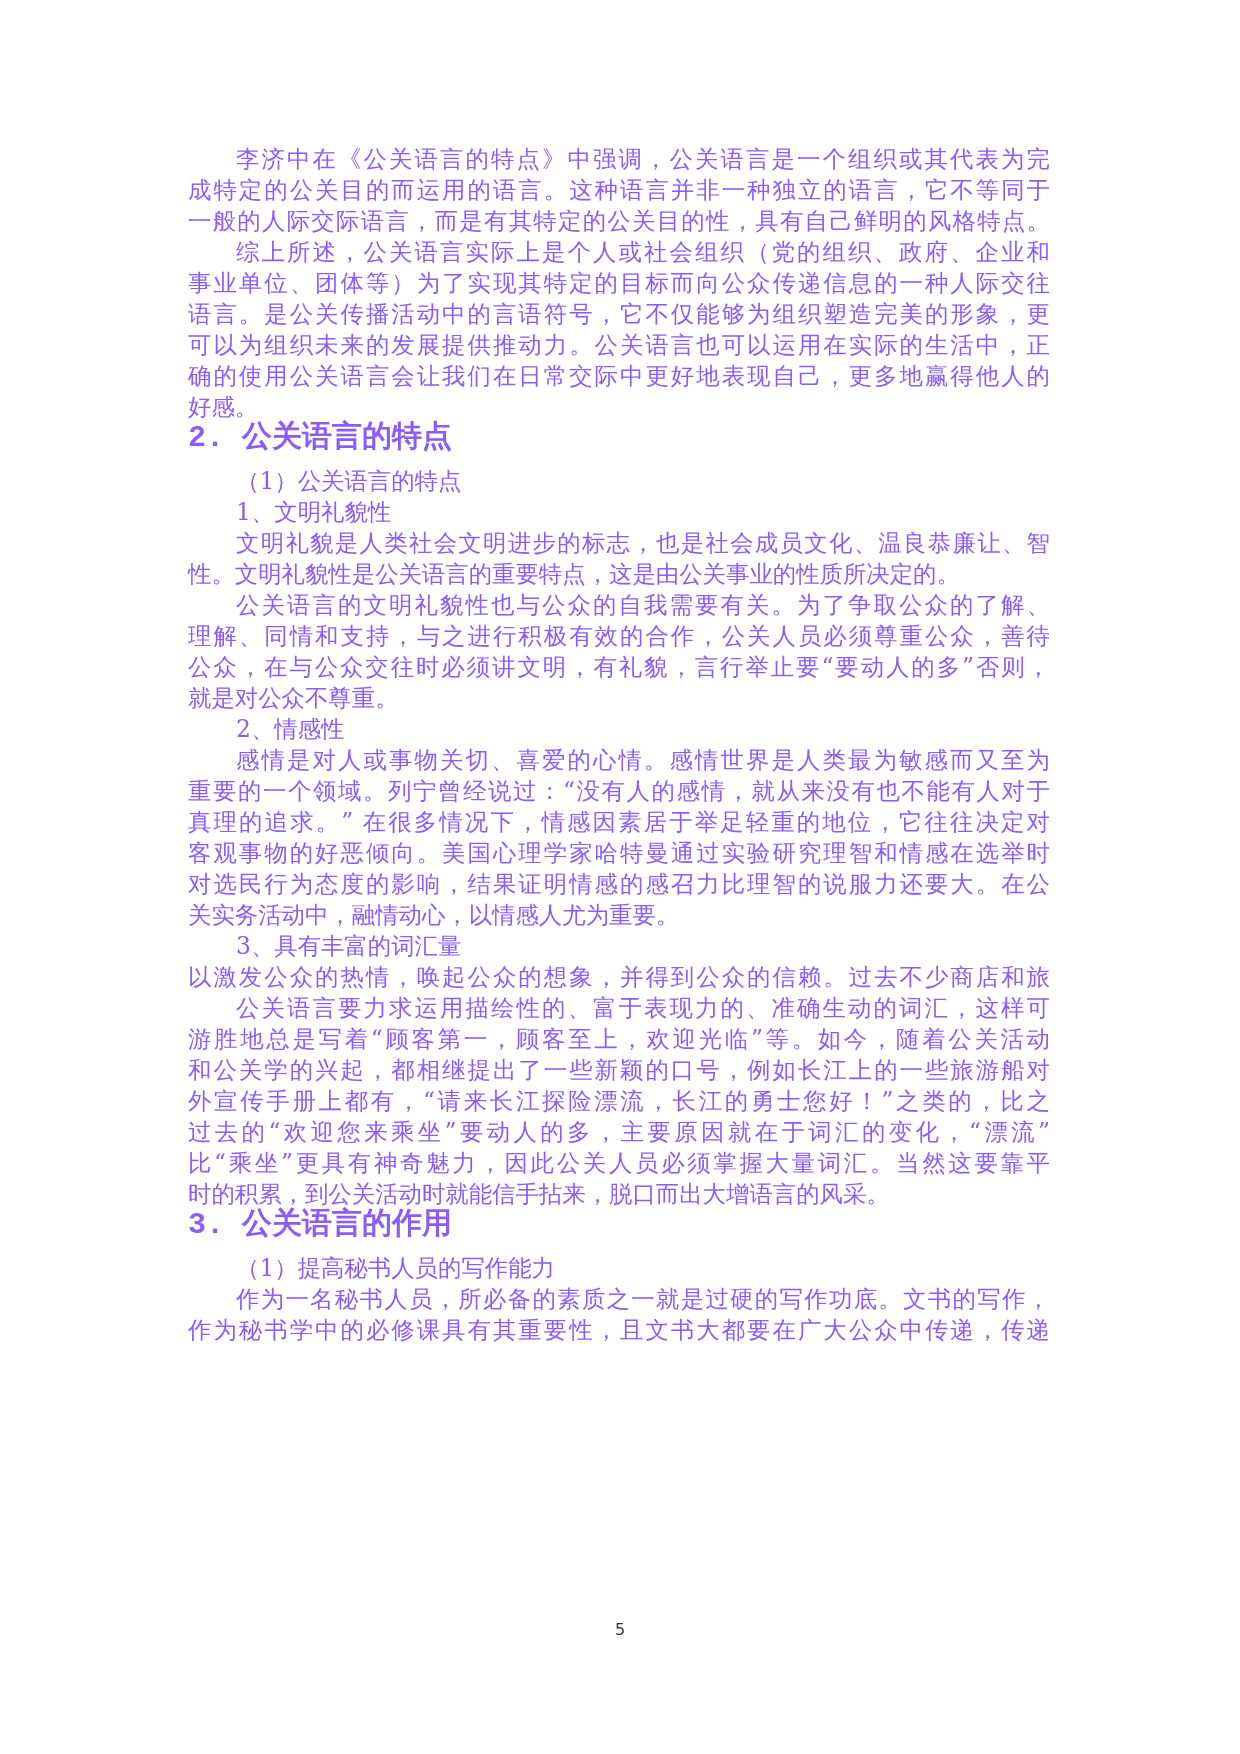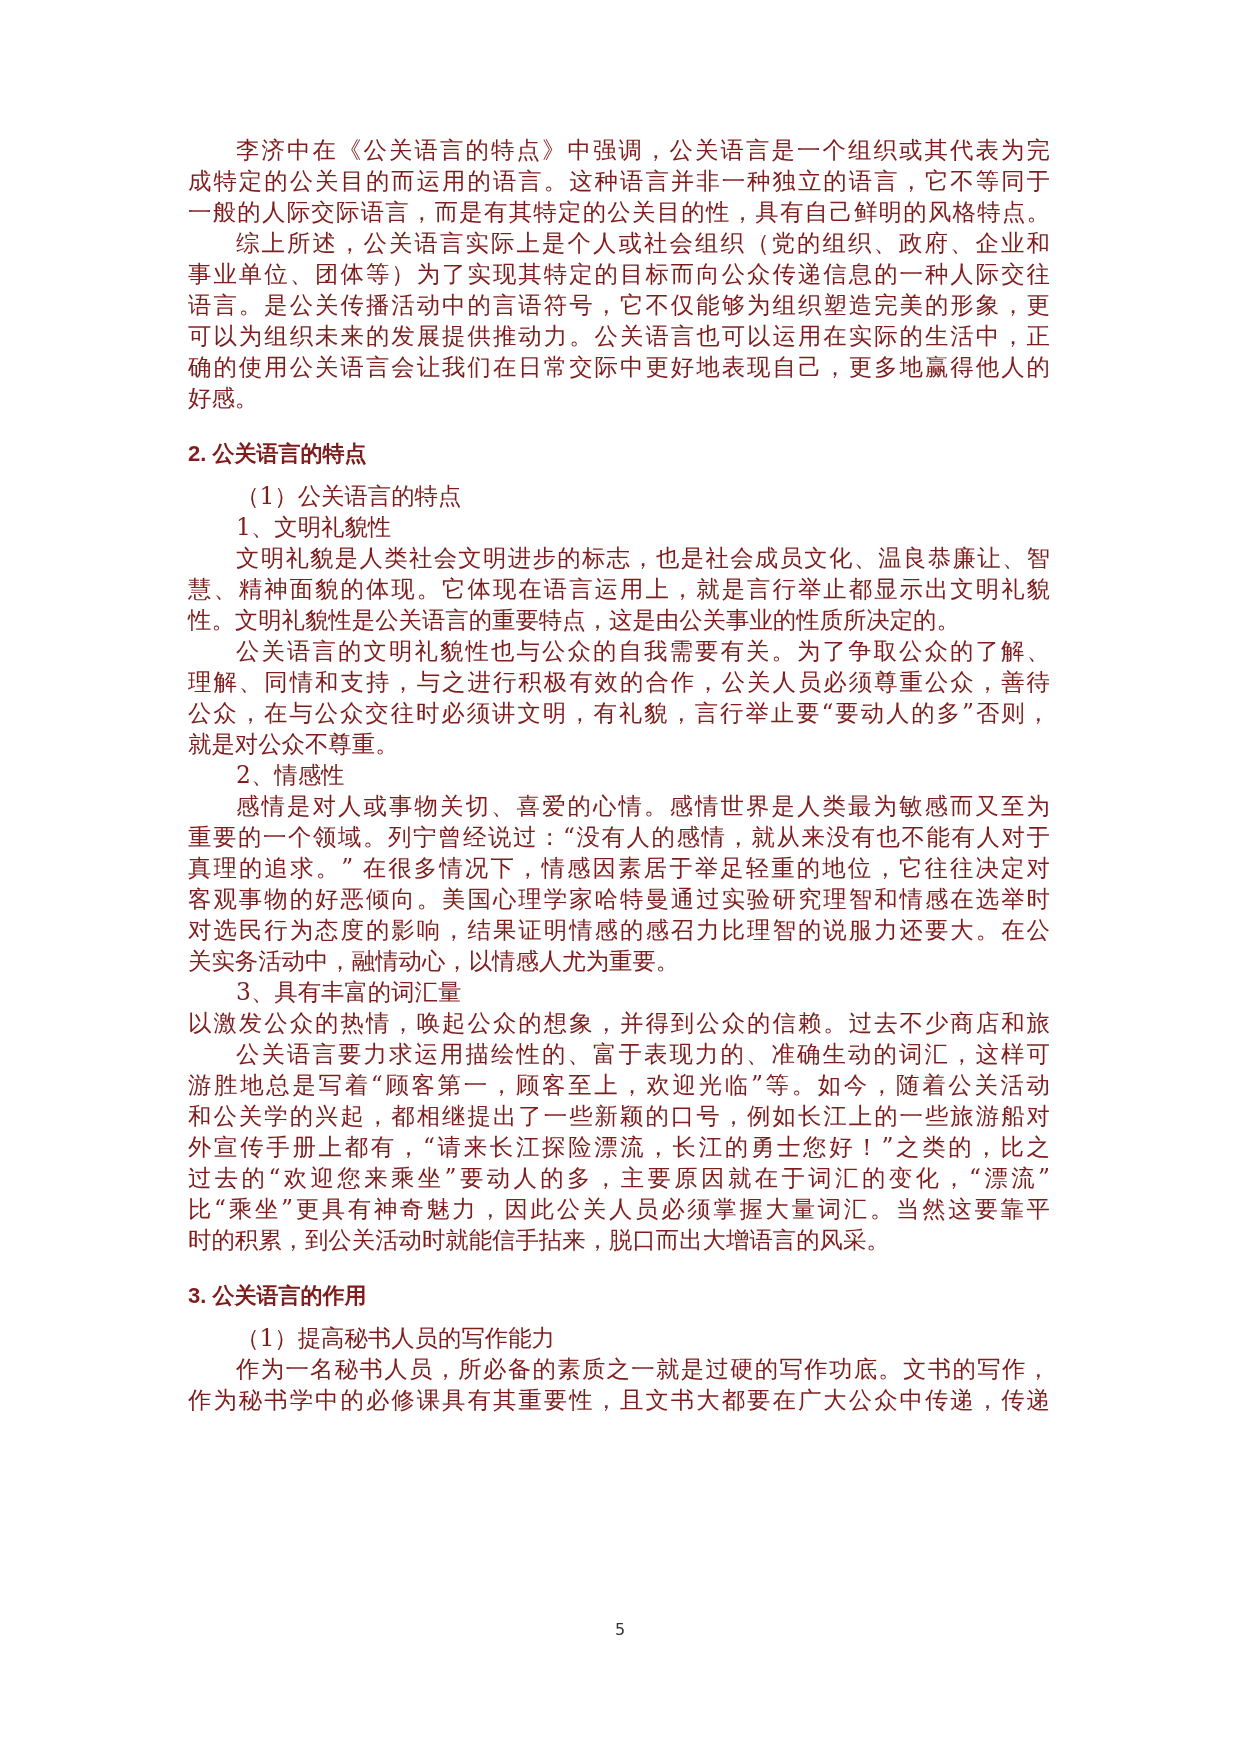--- a/index.html
+++ b/index.html
@@ -1,31 +1,31 @@
 <!DOCTYPE html>
 <html><head>
 <meta charset="utf-8">
 <style>
   html, body { margin: 0; padding: 0; background: #ffffff; }
   body { width: 1240px; height: 1754px; position: relative; overflow: hidden; }
   .page {
-    position: absolute; left: 188px; top: 135px; width: 862px;
+    position: absolute; left: 188px; top: 144px; width: 862px;
     font-family: "DejaVu Serif", "Liberation Serif", serif;
-    color: #7f1d1d; font-size: 23.4px; line-height: 31px;
+    color: #8b5cf6; font-size: 23.4px; line-height: 31px;
   }
   .line {
     display: block; height: 31px; white-space: nowrap;
     text-align: justify; text-align-last: justify;
   }
   .line.last { text-align-last: left; }
   .indent { padding-left: 48px; }
   .heading {
-    font-family: Liberation Sans, sans-serif;
-    font-weight: bold; font-size: 22px; height: 31px; line-height: 31px;
-    margin-top: 24px; margin-bottom: 12px; text-align-last: left;
+    font-family: Liberation Mono, monospace;
+    font-weight: bold; font-size: 30px; height: 31px; line-height: 31px;
+    margin-bottom: 12px; text-align-last: left;
   }
   .page-number {
     position: absolute; top: 1620px; left: 0; width: 1240px; text-align: center;
     font-family: "DejaVu Sans", "Liberation Sans", sans-serif; font-size: 16px; color: #333;
   }
 </style>
 </head>
 <body>
 
 <div class="page">
@@ -43,21 +43,20 @@
     <span class="line">可以为组织未来的发展提供推动力。公关语言也可以运用在实际的生活中，正</span>
     <span class="line">确的使用公关语言会让我们在日常交际中更好地表现自己，更多地赢得他人的</span>
     <span class="line last">好感。</span>
   </div>
 
   <div class="line heading">2. 公关语言的特点</div>
   <span class="line last indent">（1）公关语言的特点</span>
   <span class="line last indent">1、文明礼貌性</span>
   <div>
     <span class="line indent">文明礼貌是人类社会文明进步的标志，也是社会成员文化、温良恭廉让、智</span>
-    <span class="line">慧、精神面貌的体现。它体现在语言运用上，就是言行举止都显示出文明礼貌</span>
     <span class="line last">性。文明礼貌性是公关语言的重要特点，这是由公关事业的性质所决定的。</span>
   </div>
   <div>
     <span class="line indent">公关语言的文明礼貌性也与公众的自我需要有关。为了争取公众的了解、</span>
     <span class="line">理解、同情和支持，与之进行积极有效的合作，公关人员必须尊重公众，善待</span>
     <span class="line">公众，在与公众交往时必须讲文明，有礼貌，言行举止要“要动人的多”否则，</span>
     <span class="line last">就是对公众不尊重。</span>
   </div>
   <span class="line last indent">2、情感性</span>
   <div>

